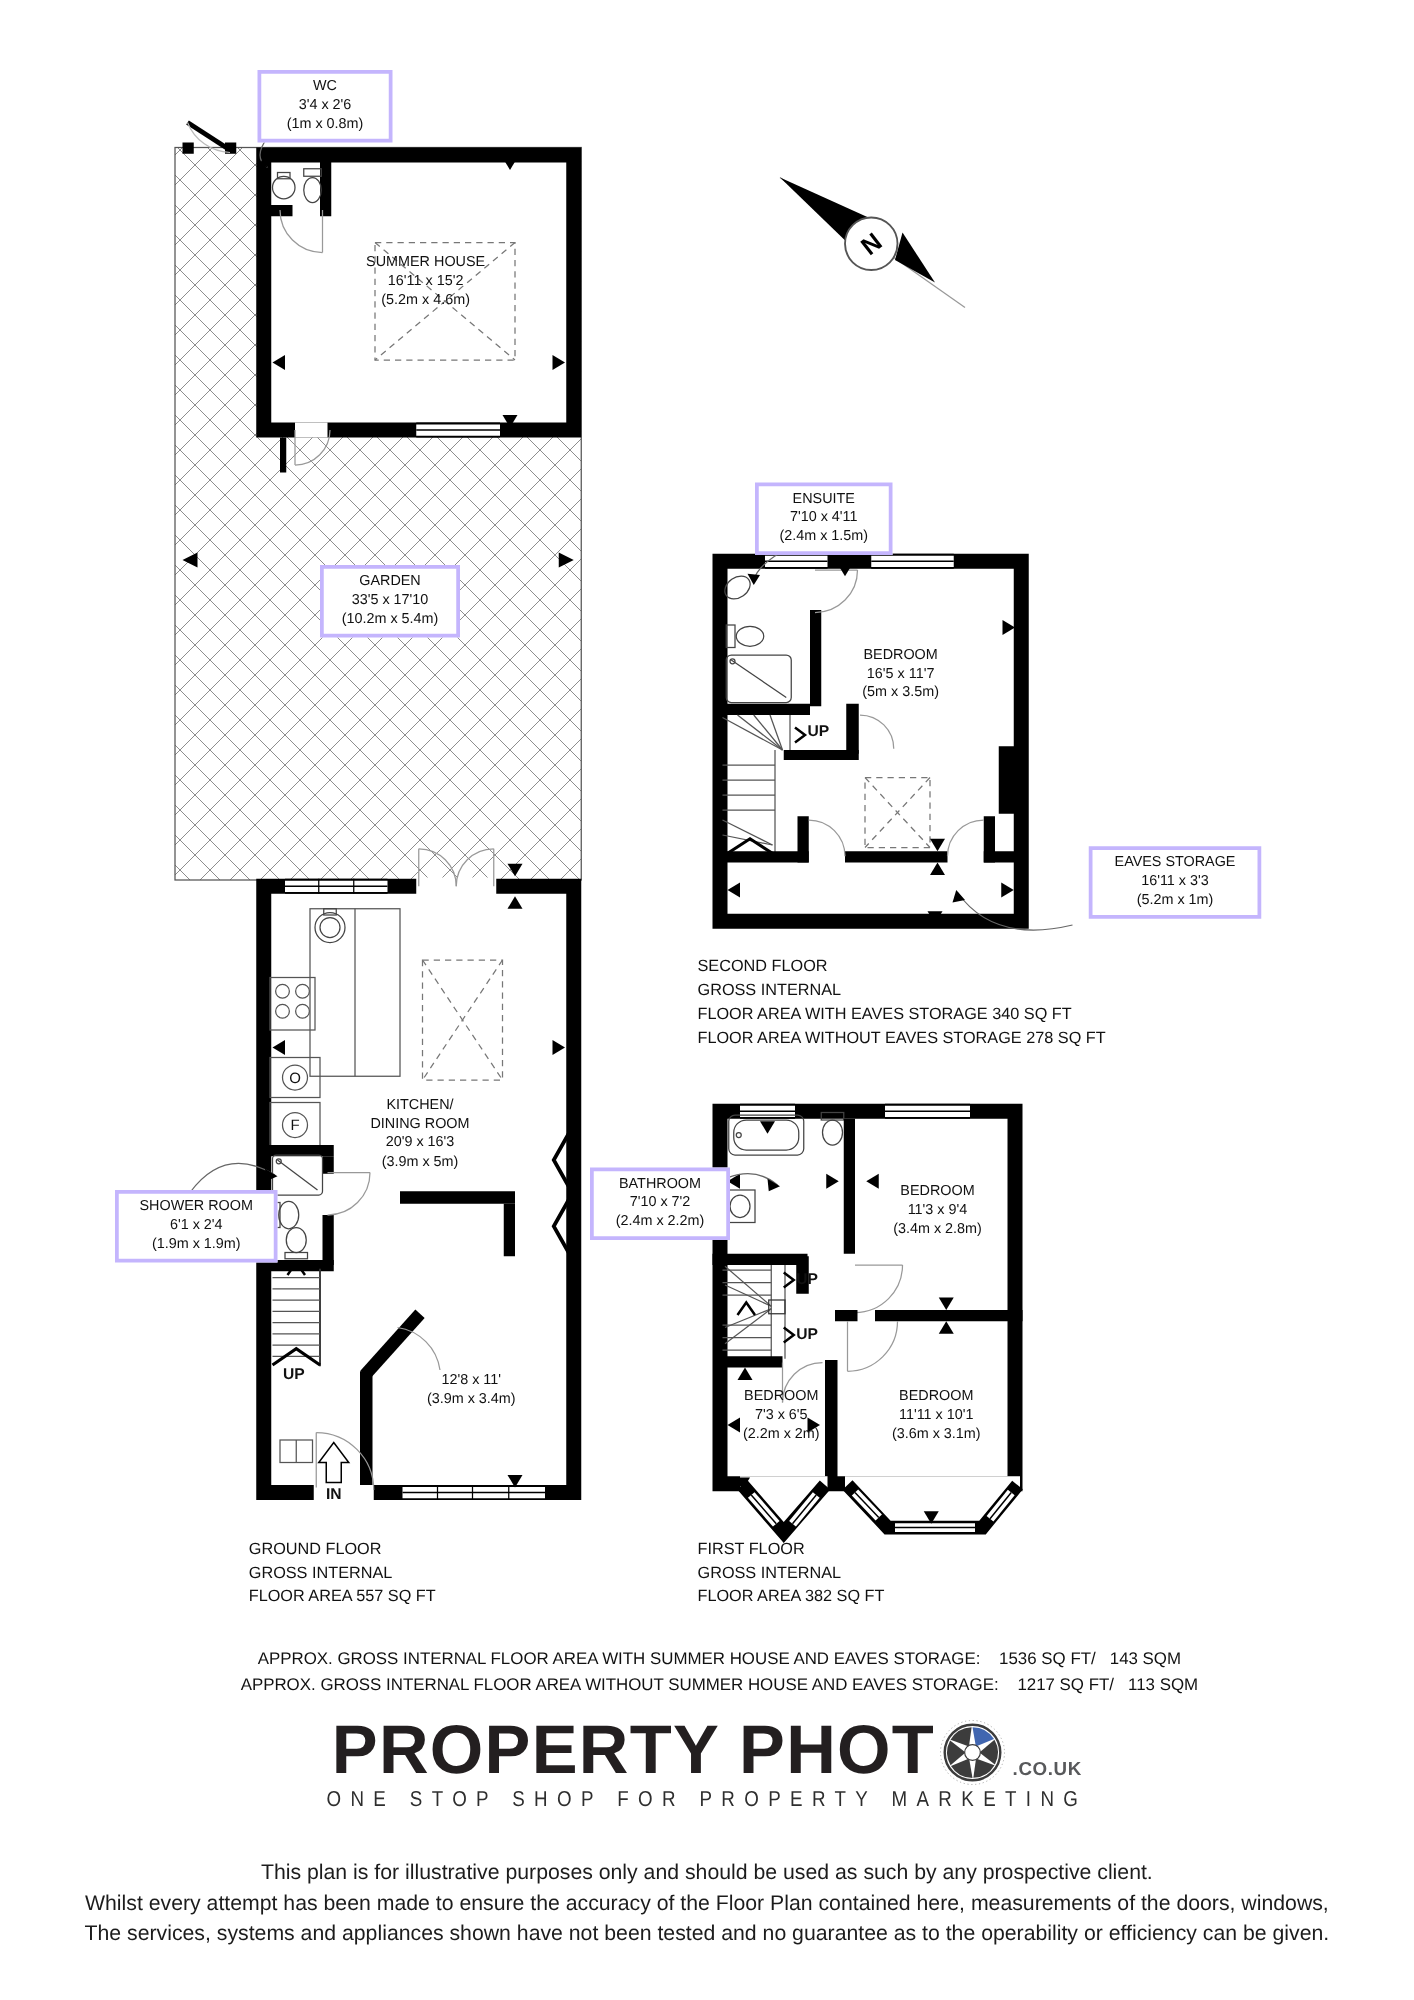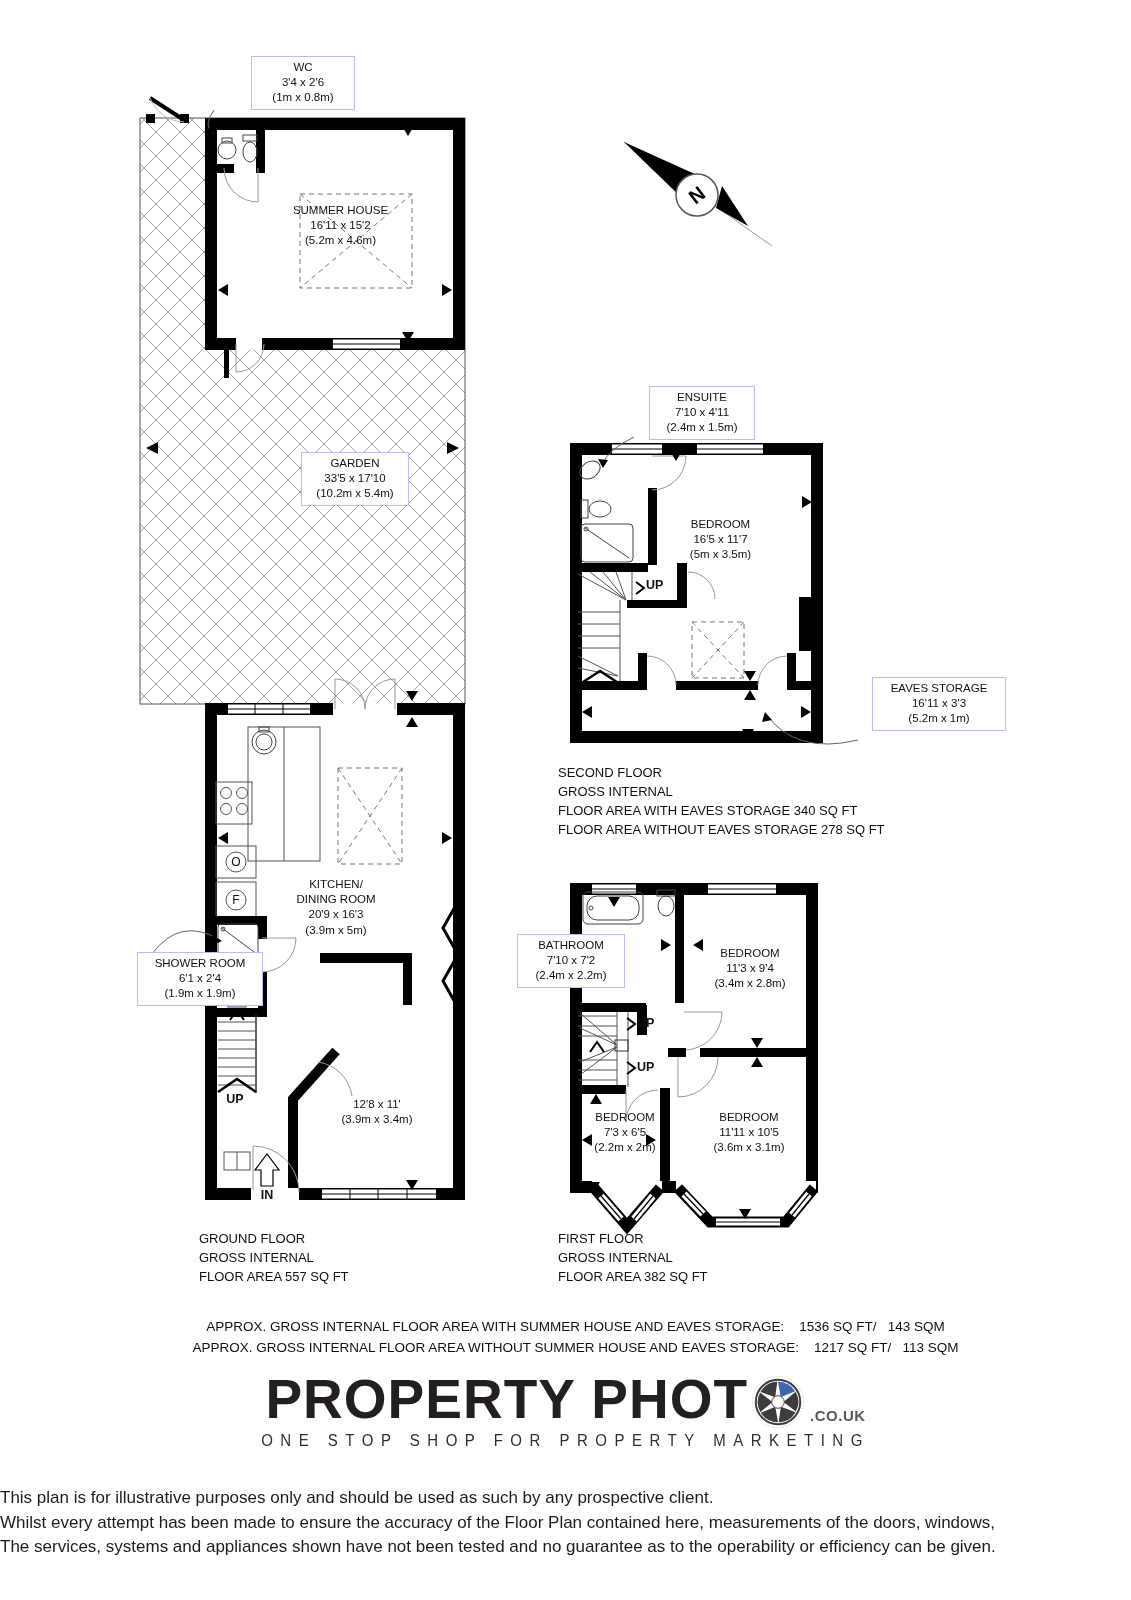--- a/index.html
+++ b/index.html
@@ -1,37 +1,37 @@
 <!DOCTYPE html>
 <html><head>
 <meta charset="utf-8">
 <style>
   html,body{margin:0;padding:0;background:#fff;}
   .page{position:relative;width:1131px;height:1600px;background:#fff;overflow:hidden;
         font-family:"Liberation Sans",sans-serif;color:#111;}
   .plan-svg{position:absolute;left:0;top:0;}
   .room-label{position:absolute;font-size:11.5px;line-height:1.32;text-align:center;color:#111;}
   .room-label div{white-space:nowrap;}
-  .room-label.boxed{background:#fff;border:1px solid #c4b5fd;padding:3px 4px;margin-left:45px;}
+  .room-label.boxed{background:#fff;border:3px solid #c4b5fd;padding:3px 4px;}
   .floor-text{position:absolute;font-size:13px;line-height:19px;color:#111;}
   .floor-text div{white-space:nowrap;}
   .mini-label{position:absolute;font-size:12.5px;font-weight:bold;color:#111;}
   .summary{position:absolute;left:0;top:1316px;width:1131px;text-align:center;
            font-size:13.5px;line-height:21px;color:#111;}
   .summary div{white-space:pre;padding-left:20px;}
   .logo{position:absolute;left:0;top:1372px;width:1131px;text-align:center;}
   .logo-row{display:flex;align-items:flex-end;justify-content:center;}
   .logo-main{font-size:55px;font-weight:800;letter-spacing:1px;line-height:1;
              font-family:"Liberation Sans",sans-serif;}
   .logo-icon{margin:0 1px -4px 1px;}
   .logo-suffix{font-size:15px;font-weight:bold;color:#58595b;letter-spacing:.5px;
                margin-bottom:3px;margin-left:2px;}
   .logo-tagline{margin-top:4px;font-size:15px;letter-spacing:7.5px;color:#2e2e2e;
                 font-weight:400;transform:scaleY(1.15);}
-  .disclaimer{position:absolute;left:0;top:1486px;width:1131px;text-align:left;
+  .disclaimer{position:absolute;left:0;top:1486px;width:1131px;text-align:center;
               font-size:17px;line-height:24.5px;color:#1c1c1c;}
 </style>
 </head>
 <body>
 
 <div class="page">
 
 <svg class="plan-svg" width="1131" height="1600" viewBox="0 0 1131 1600">
   <defs>
     <pattern id="hatch" width="24" height="24" patternUnits="userSpaceOnUse">
@@ -416,21 +416,21 @@
 <div class="room-label boxed" style="left:604px;top:386px;width:96px">
   <div>ENSUITE</div>
   <div>7'10 x 4'11</div>
   <div>(2.4m x 1.5m)</div>
 </div>
 <div class="room-label" style="left:648px;top:517px;width:145px">
   <div>BEDROOM</div>
   <div>16'5 x 11'7</div>
   <div>(5m x 3.5m)</div>
 </div>
-<div class="room-label boxed" style="left:827px;top:677px;width:124px">
+<div class="room-label boxed" style="left:871px;top:677px;width:124px">
   <div>EAVES STORAGE</div>
   <div>16'11 x 3'3</div>
   <div>(5.2m x 1m)</div>
 </div>
 <div class="room-label" style="left:263px;top:877px;width:146px">
   <div>KITCHEN/</div>
   <div>DINING ROOM</div>
   <div>20'9 x 16'3</div>
   <div>(3.9m x 5m)</div>
 </div>
@@ -453,21 +453,21 @@
   <div>11'3 x 9'4</div>
   <div>(3.4m x 2.8m)</div>
 </div>
 <div class="room-label" style="left:556px;top:1110px;width:138px">
   <div>BEDROOM</div>
   <div>7'3 x 6'5</div>
   <div>(2.2m x 2m)</div>
 </div>
 <div class="room-label" style="left:676px;top:1110px;width:146px">
   <div>BEDROOM</div>
-  <div>11'11 x 10'5</div>
+  <div>11'11 x 10'1</div>
   <div>(3.6m x 3.1m)</div>
 </div>
 
 <div class="mini-label" style="left:213px;top:1092px;width:44px;text-align:center">UP</div>
 <div class="mini-label" style="left:646px;top:578px">UP</div>
 <div class="mini-label" style="left:637px;top:1016px">UP</div>
 <div class="mini-label" style="left:637px;top:1060px">UP</div>
 <div class="mini-label" style="left:249px;top:1188px;width:36px;text-align:center">IN</div>
 
 <div class="floor-text" style="left:558px;top:763px">

